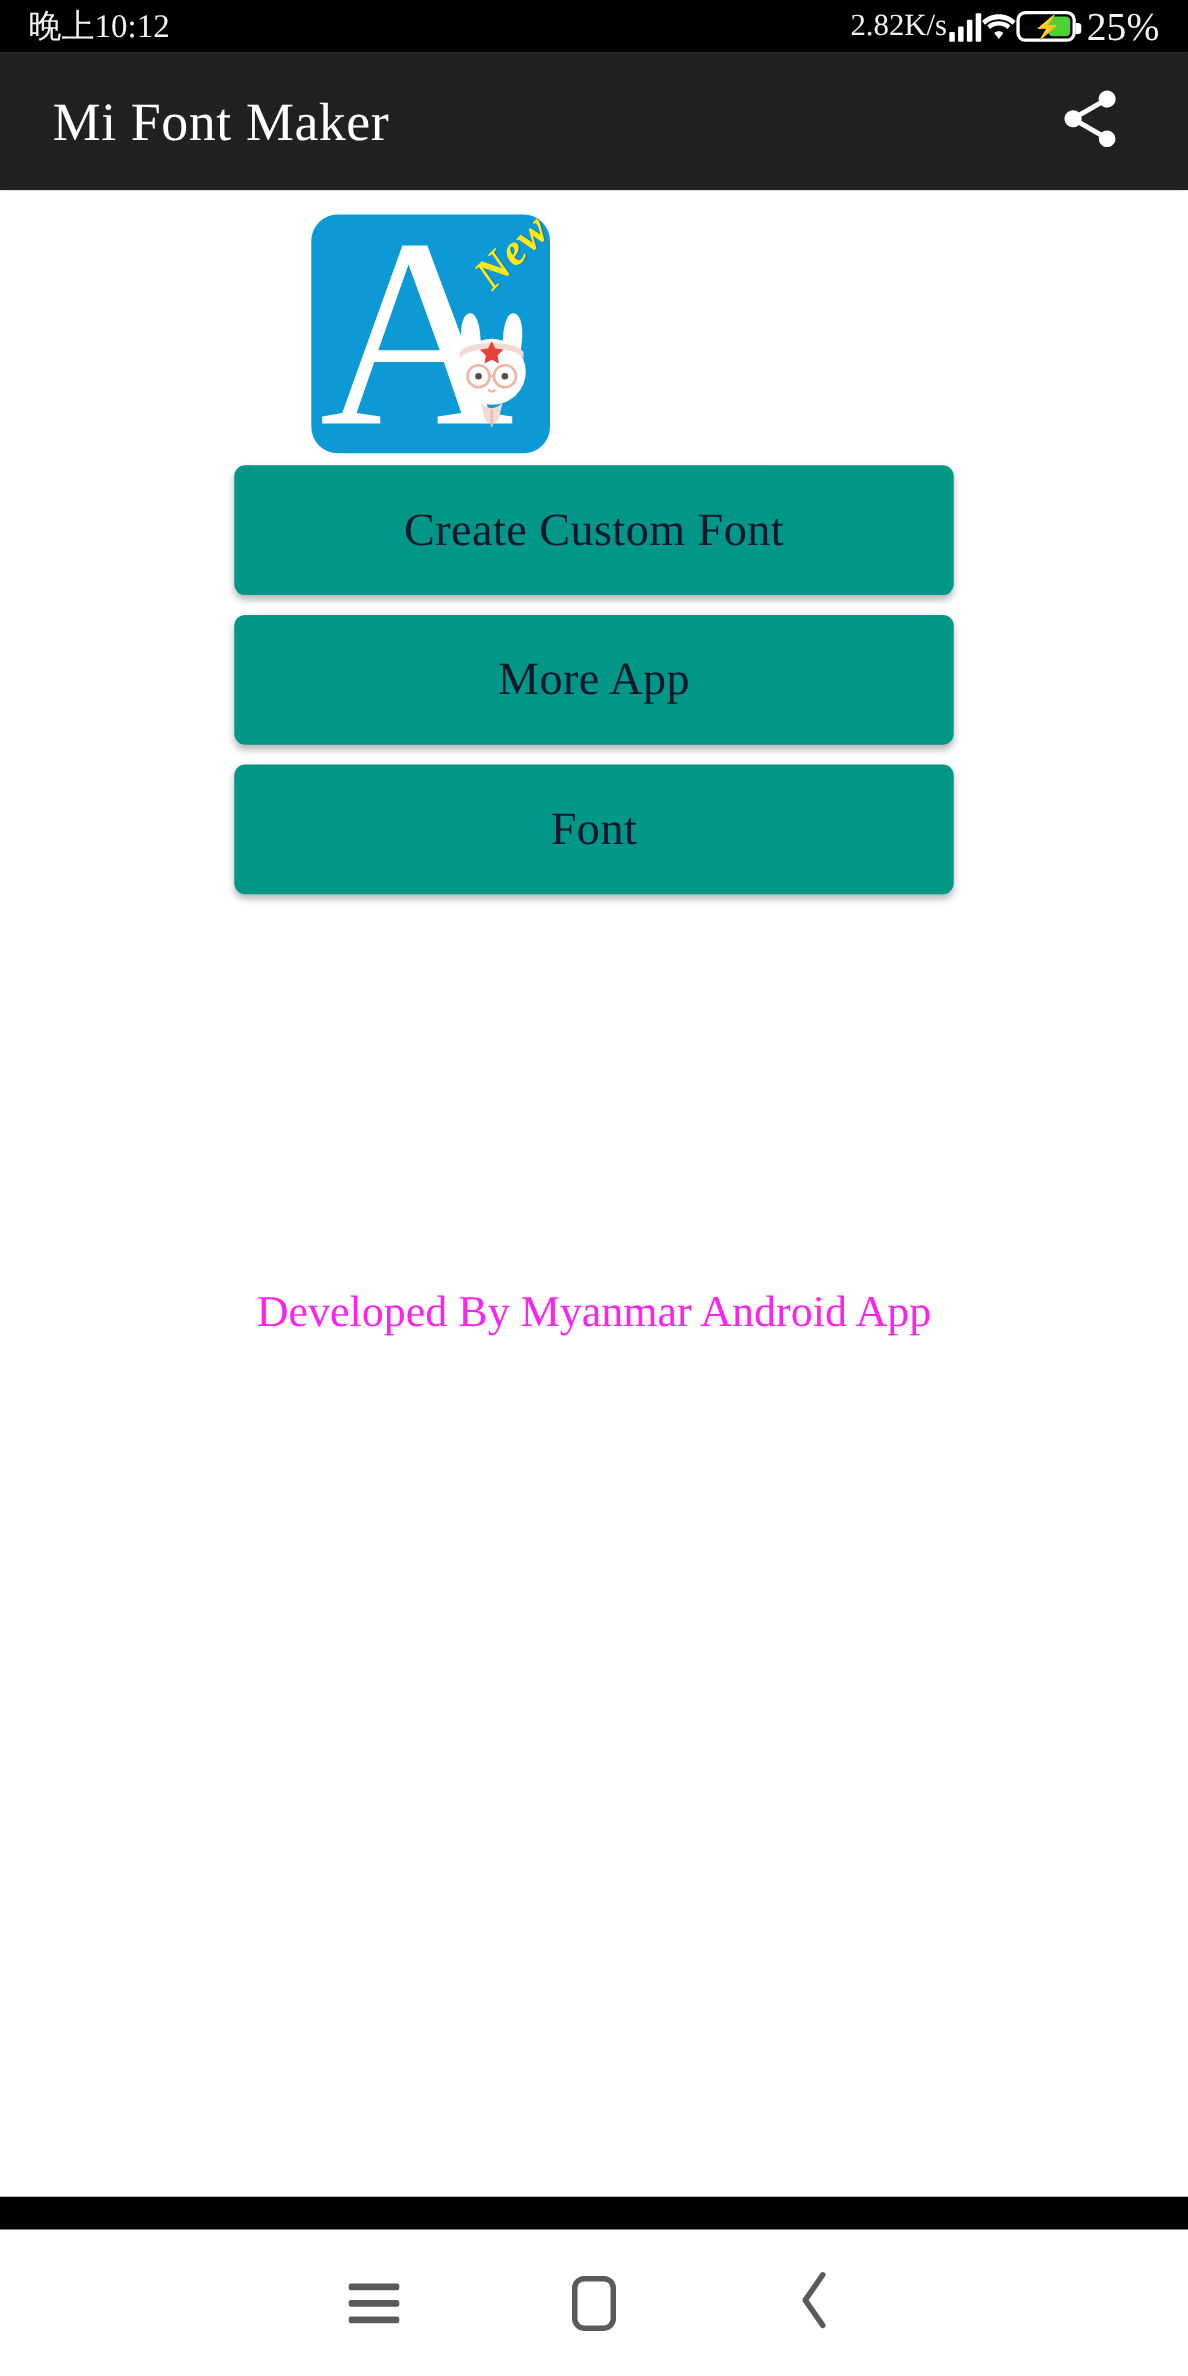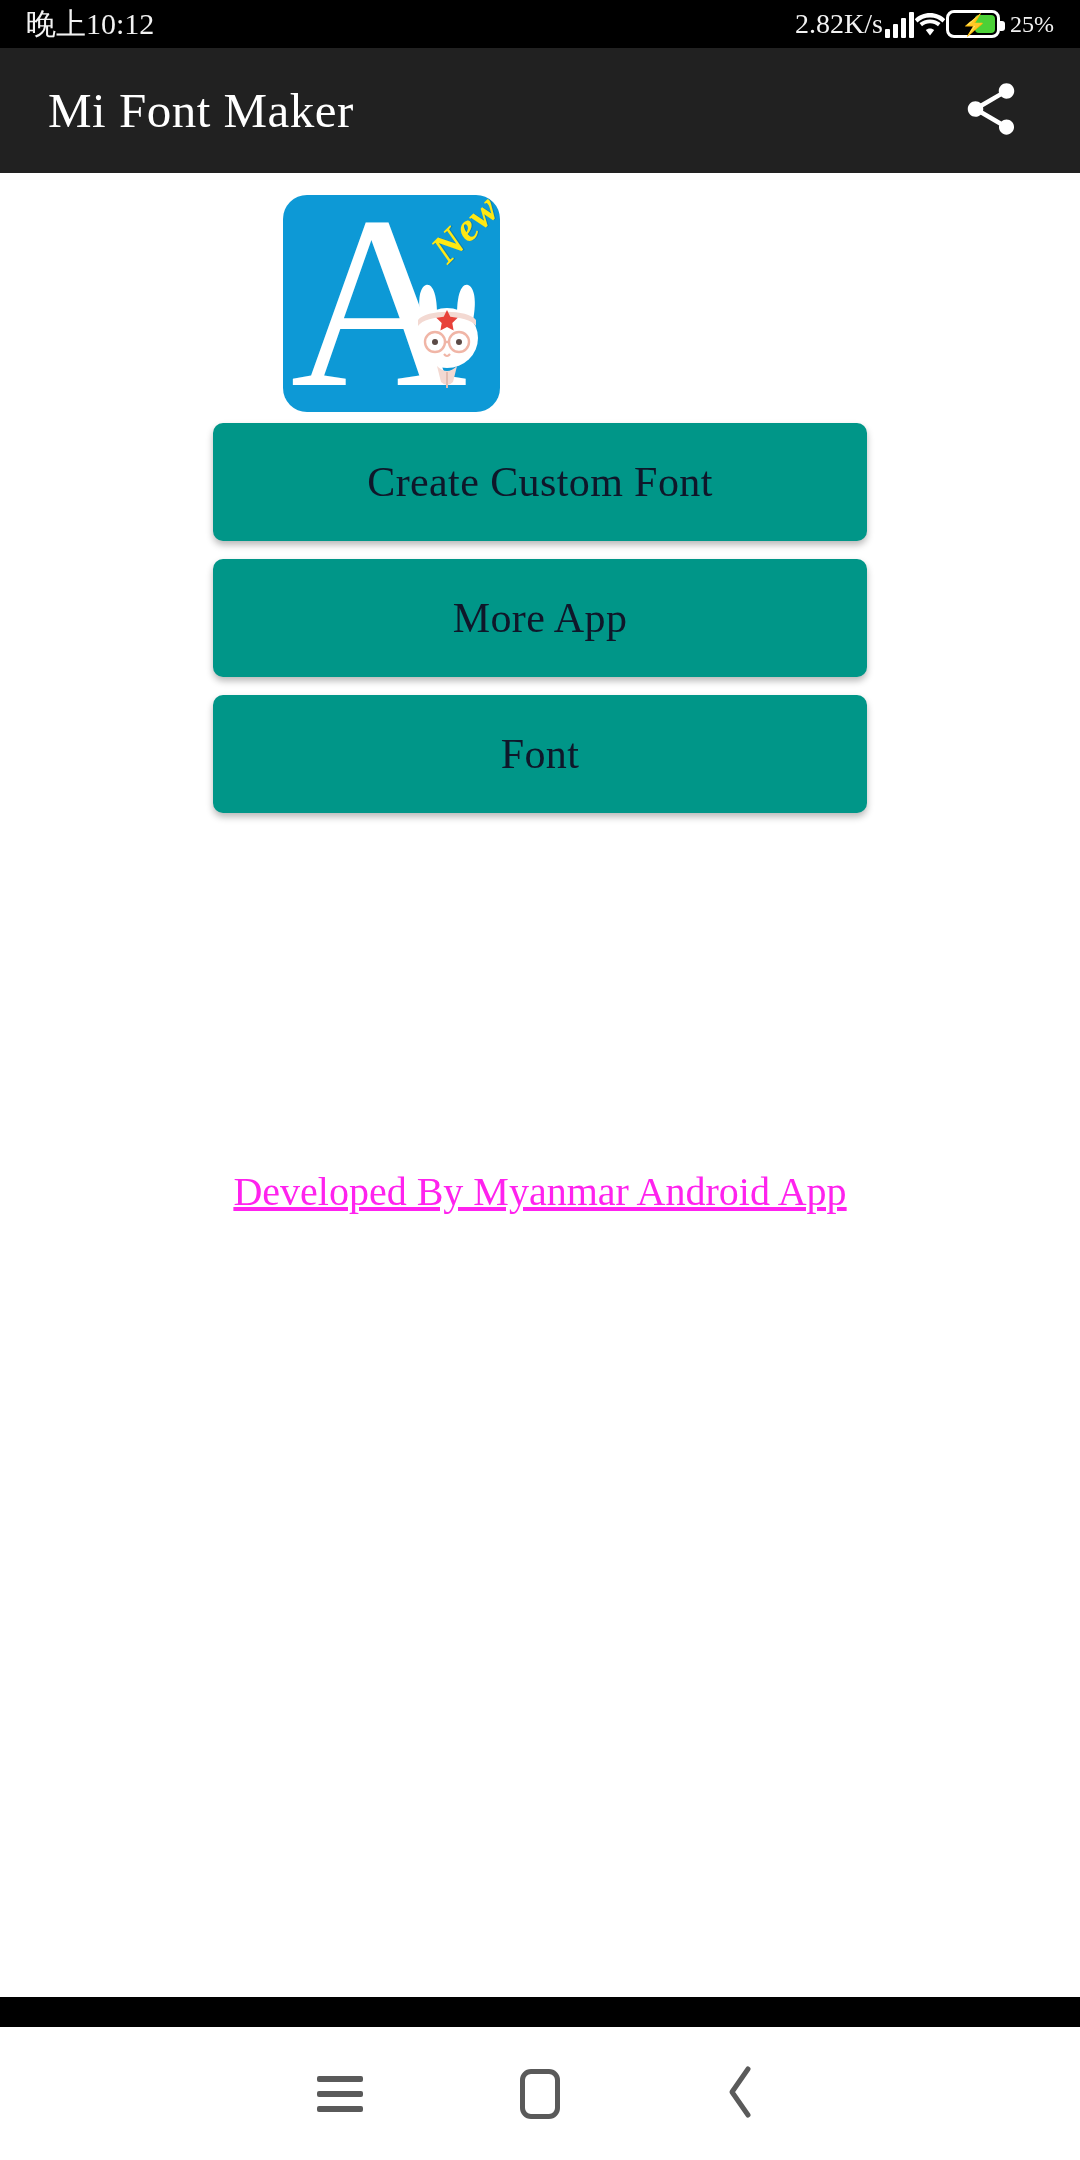--- a/index.html
+++ b/index.html
@@ -25,21 +25,21 @@
   .signal i{ display:block; width:5px; background:#ffffff; border-radius:1px; }
   .signal i:nth-child(1){ height:9px; }
   .signal i:nth-child(2){ height:14px; }
   .signal i:nth-child(3){ height:20px; }
   .signal i:nth-child(4){ height:26px; }
   .wifi-icon{ width:32px; height:28px; position:relative; }
   .batt{ position:relative; width:54px; height:28px; border:3px solid #ffffff; border-radius:8px; display:flex; align-items:center; }
   .batt:after{ content:""; position:absolute; right:-8px; top:8px; width:5px; height:10px; background:#ffffff; border-radius:0 3px 3px 0; }
   .batt-fill{ position:absolute; right:2px; top:2px; bottom:2px; width:20px; background:#4cd137; border-radius:4px; }
   .bolt{ position:absolute; left:12px; top:1px; font-size:21px; line-height:22px; color:#ffffff; z-index:3; }
-  .batt-pct{ font-size:24px; color:#f2f2f2; margin-left:10px; }
+  .batt-pct{ font-size:36px; color:#f2f2f2; margin-left:10px; }
 
   
   .app-bar{
     position:absolute; top:48px; left:0; width:1080px; height:125px;
     background:#212121;
     display:flex; align-items:center; justify-content:space-between;
     padding:0 44px 0 48px;
     box-shadow:0 3px 9px rgba(0,0,0,0.30);
     gap:42px;
   }
@@ -79,21 +79,21 @@
     display:block; width:654px; height:118px; margin:0 auto 18px auto;
     background:#009688; border:none; border-radius:10px;
     color:#0f172a; font-family:"Liberation Serif", serif;
     font-size:42px; letter-spacing:0.4px;
     box-shadow:0 4px 7px rgba(0,0,0,0.28);
     display:flex; align-items:center; justify-content:center;
     cursor:pointer;
   }
   .credit{
     position:absolute; top:745px; left:0; width:1080px; text-align:center;
-    color:#ff22ee; font-size:40px; font-family:"Liberation Serif", serif;text-decoration:underline;
+    color:#ff22ee; font-size:40px; font-family:"Liberation Serif", serif;
   }
 
   
   .nav-divider{ position:absolute; left:0; bottom:133px; width:1080px; height:30px; background:#000000; }
   .nav-bar{
     position:absolute; left:0; bottom:0; width:1080px; height:133px;
     background:#ffffff; display:flex; align-items:center; justify-content:center; gap:0;
   }
   .nav-btn{ width:200px; height:133px; display:flex; align-items:center; justify-content:center; cursor:pointer; }
   .hamburger{ width:46px; height:36px; display:flex; flex-direction:column; justify-content:space-between; }

